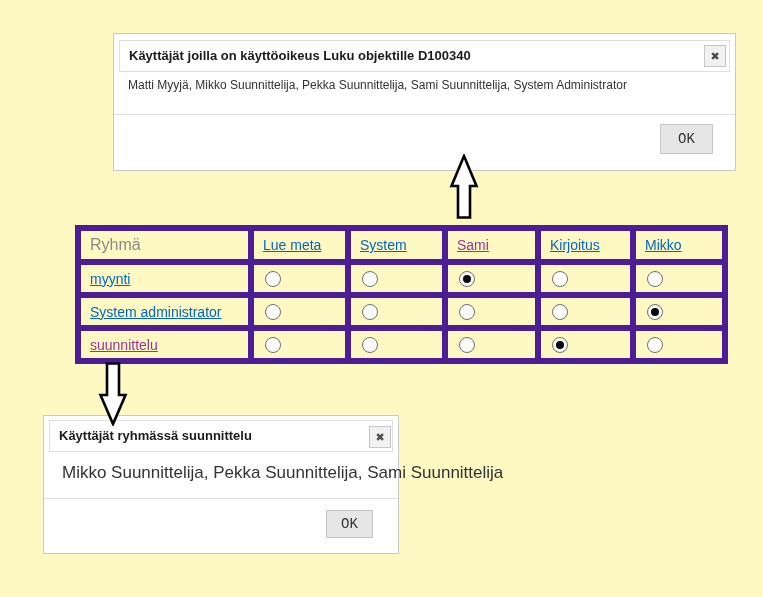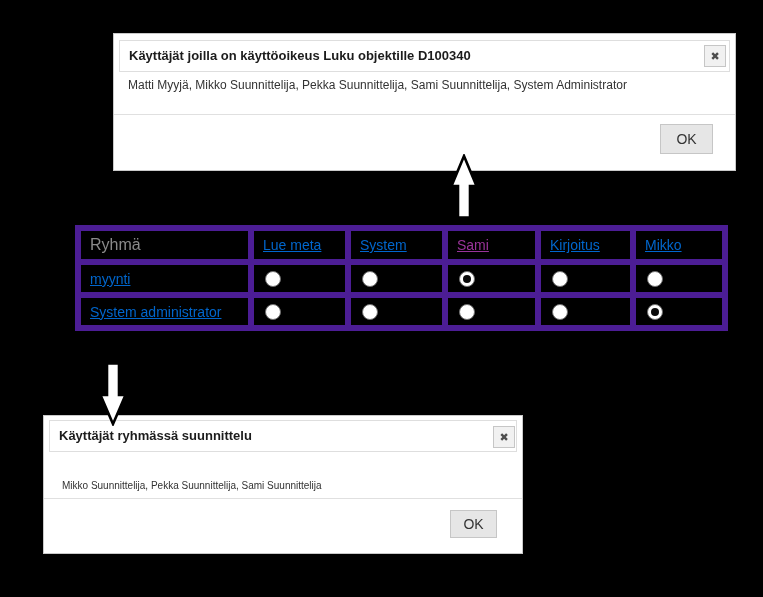--- a/index.html
+++ b/index.html
@@ -1,19 +1,19 @@
 <!DOCTYPE html>
 <html style="--link: #0066cc; --visited: #993399;"><head>
 <meta charset="utf-8">
 <style>
   html, body { margin: 0; padding: 0; background: #ffffff; }
   body { font-family: "Liberation Sans", "DejaVu Sans", sans-serif; }
   #canvas {
     position: relative; width: 763px; height: 597px;
-    background: #000000; overflow: hidden;
+    background: #fef9c3; overflow: hidden;
   }
 
   
   .dialog {
     position: absolute; background: #ffffff;
     border: 1px solid #c9c9c9;
     box-sizing: border-box;
   }
   .dialog .titlebar {
     position: absolute; left: 5px; right: 5px; height: 32px;
@@ -39,36 +39,36 @@
   .dialog .body-text {
     position: absolute; font-size: 12px; color: #333333; white-space: nowrap;
   }
   .dialog .separator {
     position: absolute; left: 0; right: 0; height: 0;
     border-top: 1px solid #e0e0e0;
   }
   .ok-btn {
     position: absolute; background: #e6e6e6; border: 1px solid #c6c6c6;
     box-sizing: border-box; color: #333333; font-size: 14px;
-    font-family: Liberation Sans, sans-serif;
+    font-family: Liberation Mono, monospace;
     display: flex; align-items: center; justify-content: center;
     cursor: pointer; padding: 0; text-align: center;
   }
 
   #dialog-top { left: 113px; top: 33px; width: 623px; height: 138px; }
   #dialog-top .titlebar { top: 6px; }
   #dialog-top .close-btn { right: 9px; top: 11px; }
   #dialog-top .body-text { left: 14px; top: 44px; }
   #dialog-top .separator { top: 80px; }
   #dialog-top .ok-btn { right: 22px; top: 90px; width: 53px; height: 30px; }
 
-  #dialog-bottom { left: 43px; top: 415px; width: 480px; height: 139px; }
+  #dialog-bottom { left: 43px; top: 415px; width: 356px; height: 139px; }
   #dialog-bottom .titlebar { top: 4px; }
   #dialog-bottom .close-btn { right: 7px; top: 10px; }
-  #dialog-bottom .body-text { left: 18px; top: 64px; font-size: 10px; }
+  #dialog-bottom .body-text { left: 18px; top: 47px; font-size: 17px; }
   #dialog-bottom .separator { top: 82px; }
   #dialog-bottom .ok-btn { right: 25px; top: 94px; width: 47px; height: 28px; }
 
   
   #perm-table {
     position: absolute; left: 75px; top: 225px;
     border-collapse: collapse; table-layout: fixed; width: 647px;
   }
   #perm-table td, #perm-table th {
     border: 6px solid #4c1d95; padding: 0 0 0 9px;
@@ -149,20 +149,28 @@
       <td class="radio-cell"><span class="radio"></span></td>
     </tr>
     <tr class="data-row">
       <td><a class="tbl-link">System administrator</a></td>
       <td class="radio-cell"><span class="radio"></span></td>
       <td class="radio-cell"><span class="radio"></span></td>
       <td class="radio-cell"><span class="radio"></span></td>
       <td class="radio-cell"><span class="radio"></span></td>
       <td class="radio-cell"><span class="radio checked"></span></td>
     </tr>
+    <tr class="data-row">
+      <td><a class="tbl-link visited">suunnittelu</a></td>
+      <td class="radio-cell"><span class="radio"></span></td>
+      <td class="radio-cell"><span class="radio"></span></td>
+      <td class="radio-cell"><span class="radio"></span></td>
+      <td class="radio-cell"><span class="radio checked"></span></td>
+      <td class="radio-cell"><span class="radio"></span></td>
+    </tr>
   </tbody>
     </table>
 
   <svg class="annot-arrow" id="arrow-down" width="30" height="64" viewBox="0 0 30 64">
     <polygon points="9,1.5 21,1.5 21,33 27.5,33 15,62 2.5,33 9,33" fill="#ffffff" stroke="#000000" stroke-width="2.6" stroke-linejoin="miter"></polygon>
   </svg>
 
   <div class="dialog" id="dialog-bottom">
     <div class="titlebar">
       <span class="title">Käyttäjät ryhmässä suunnittelu</span>

